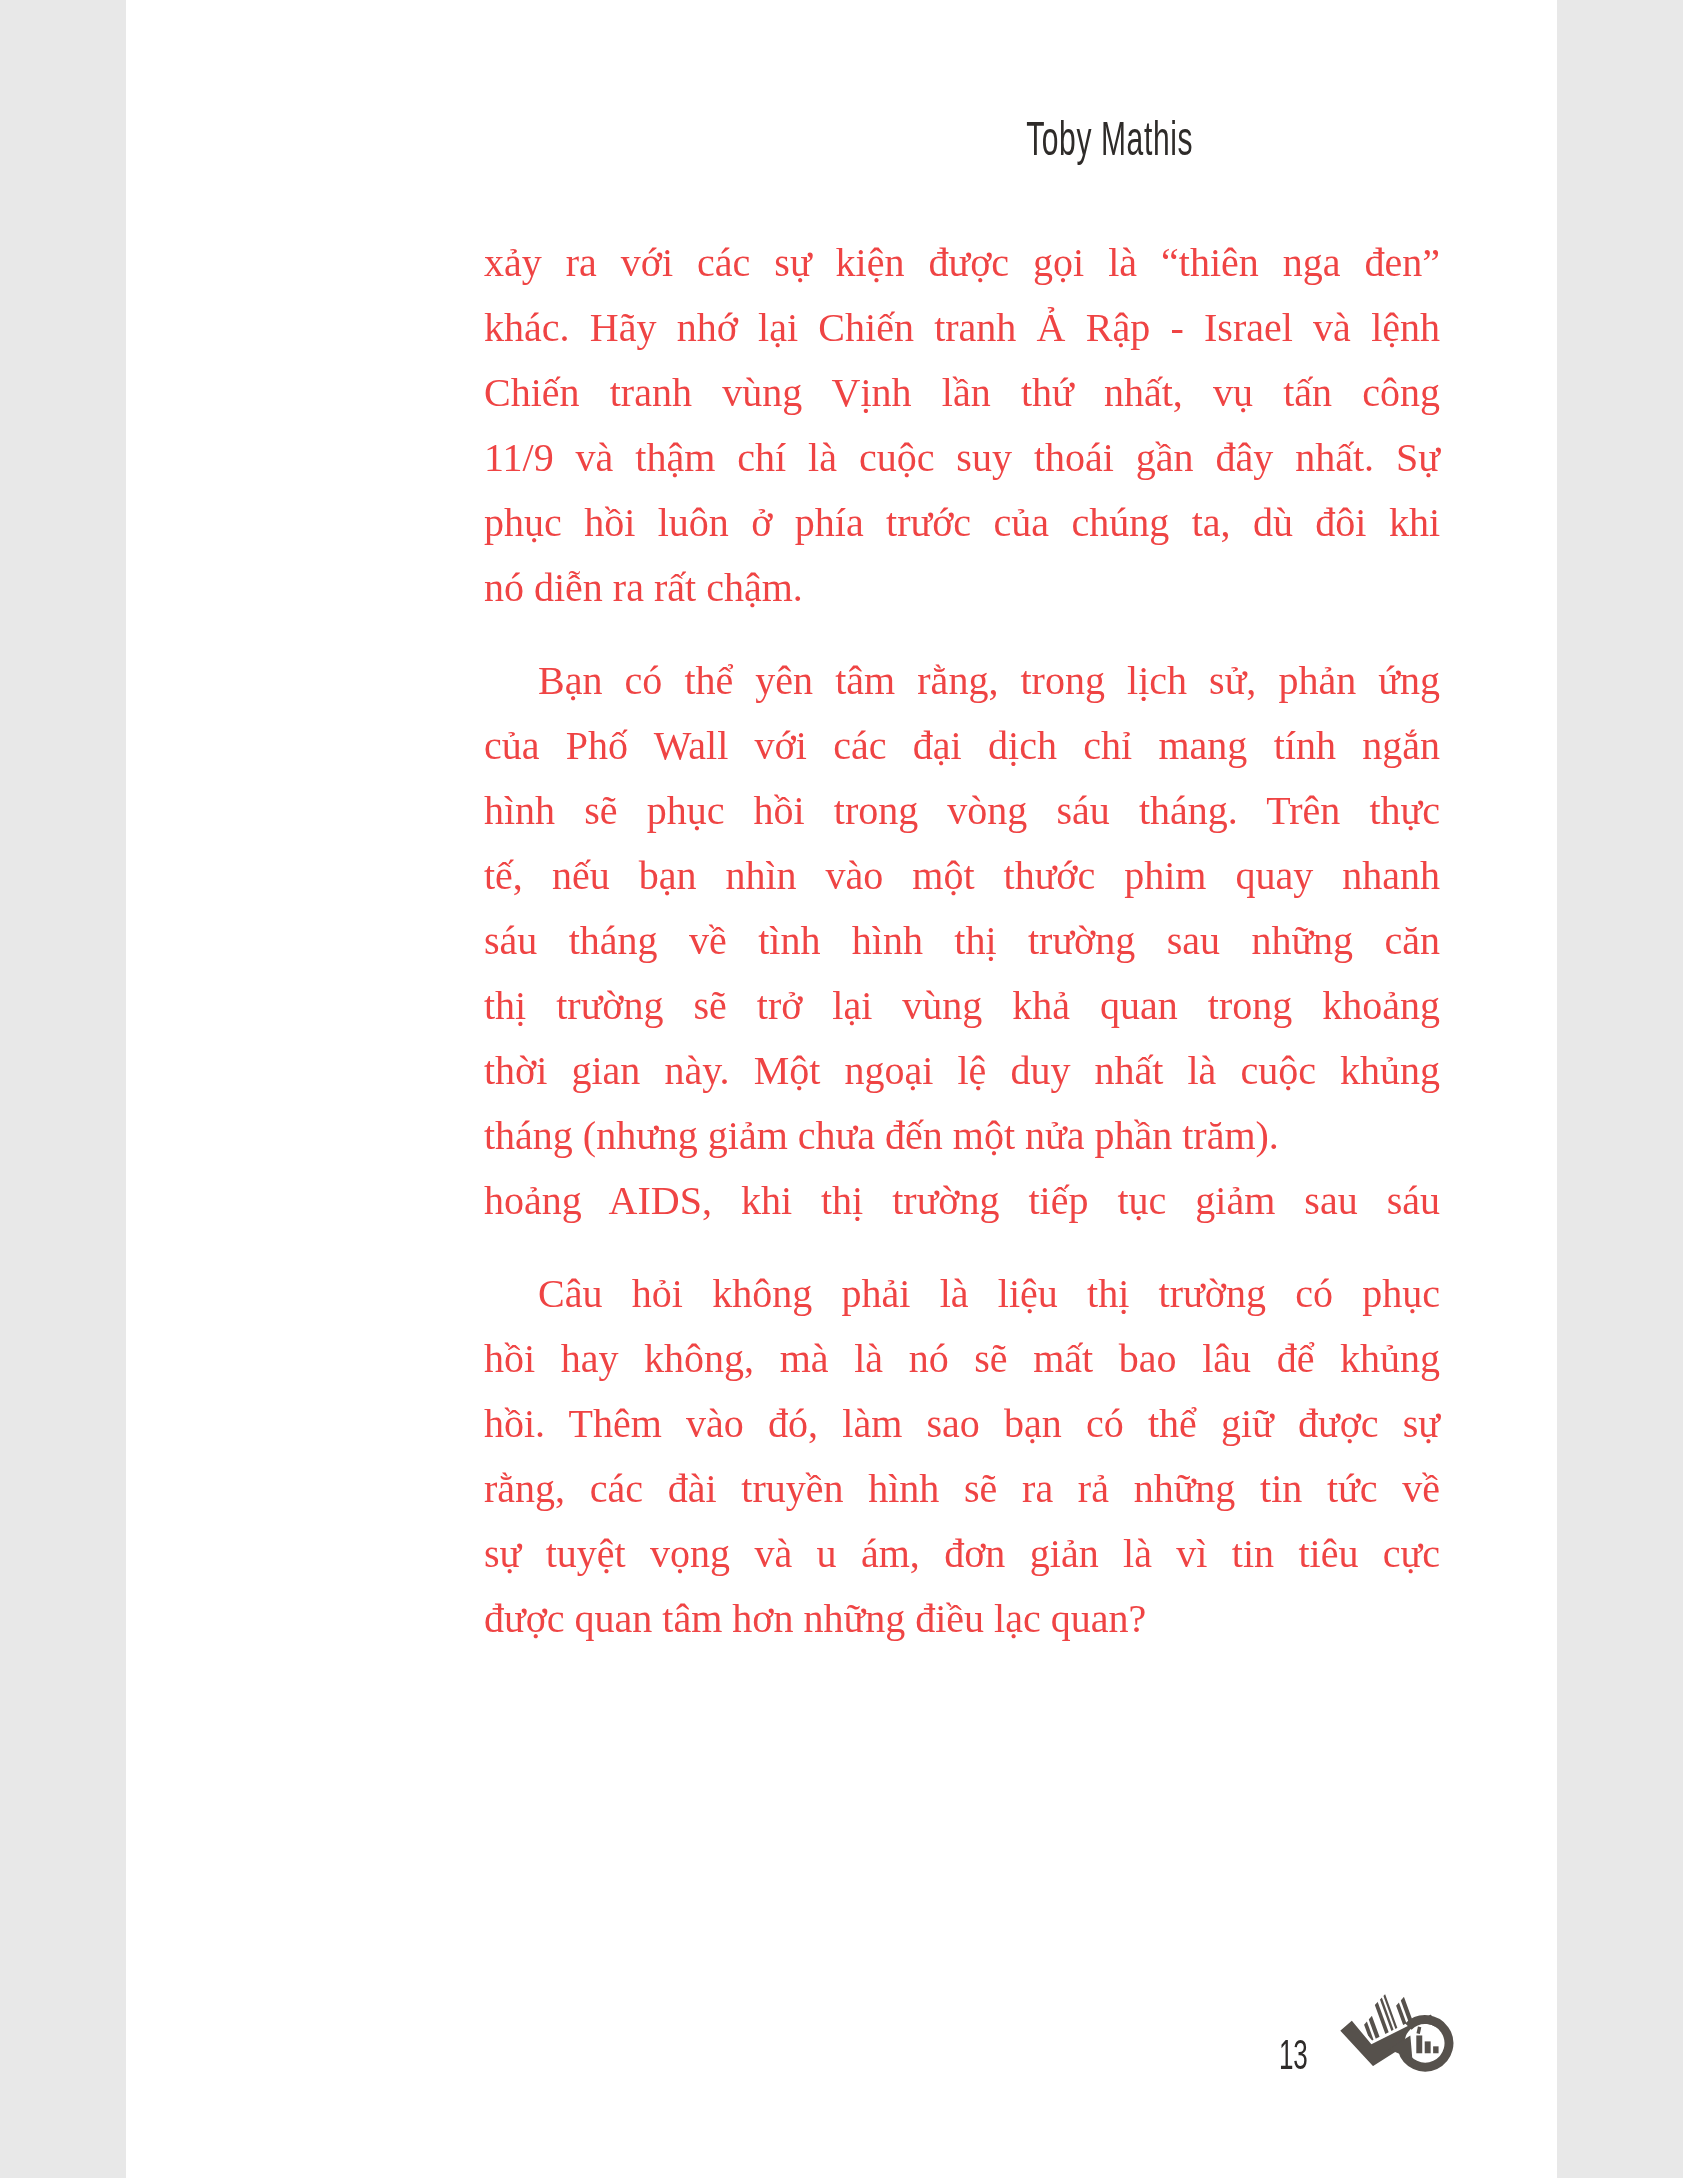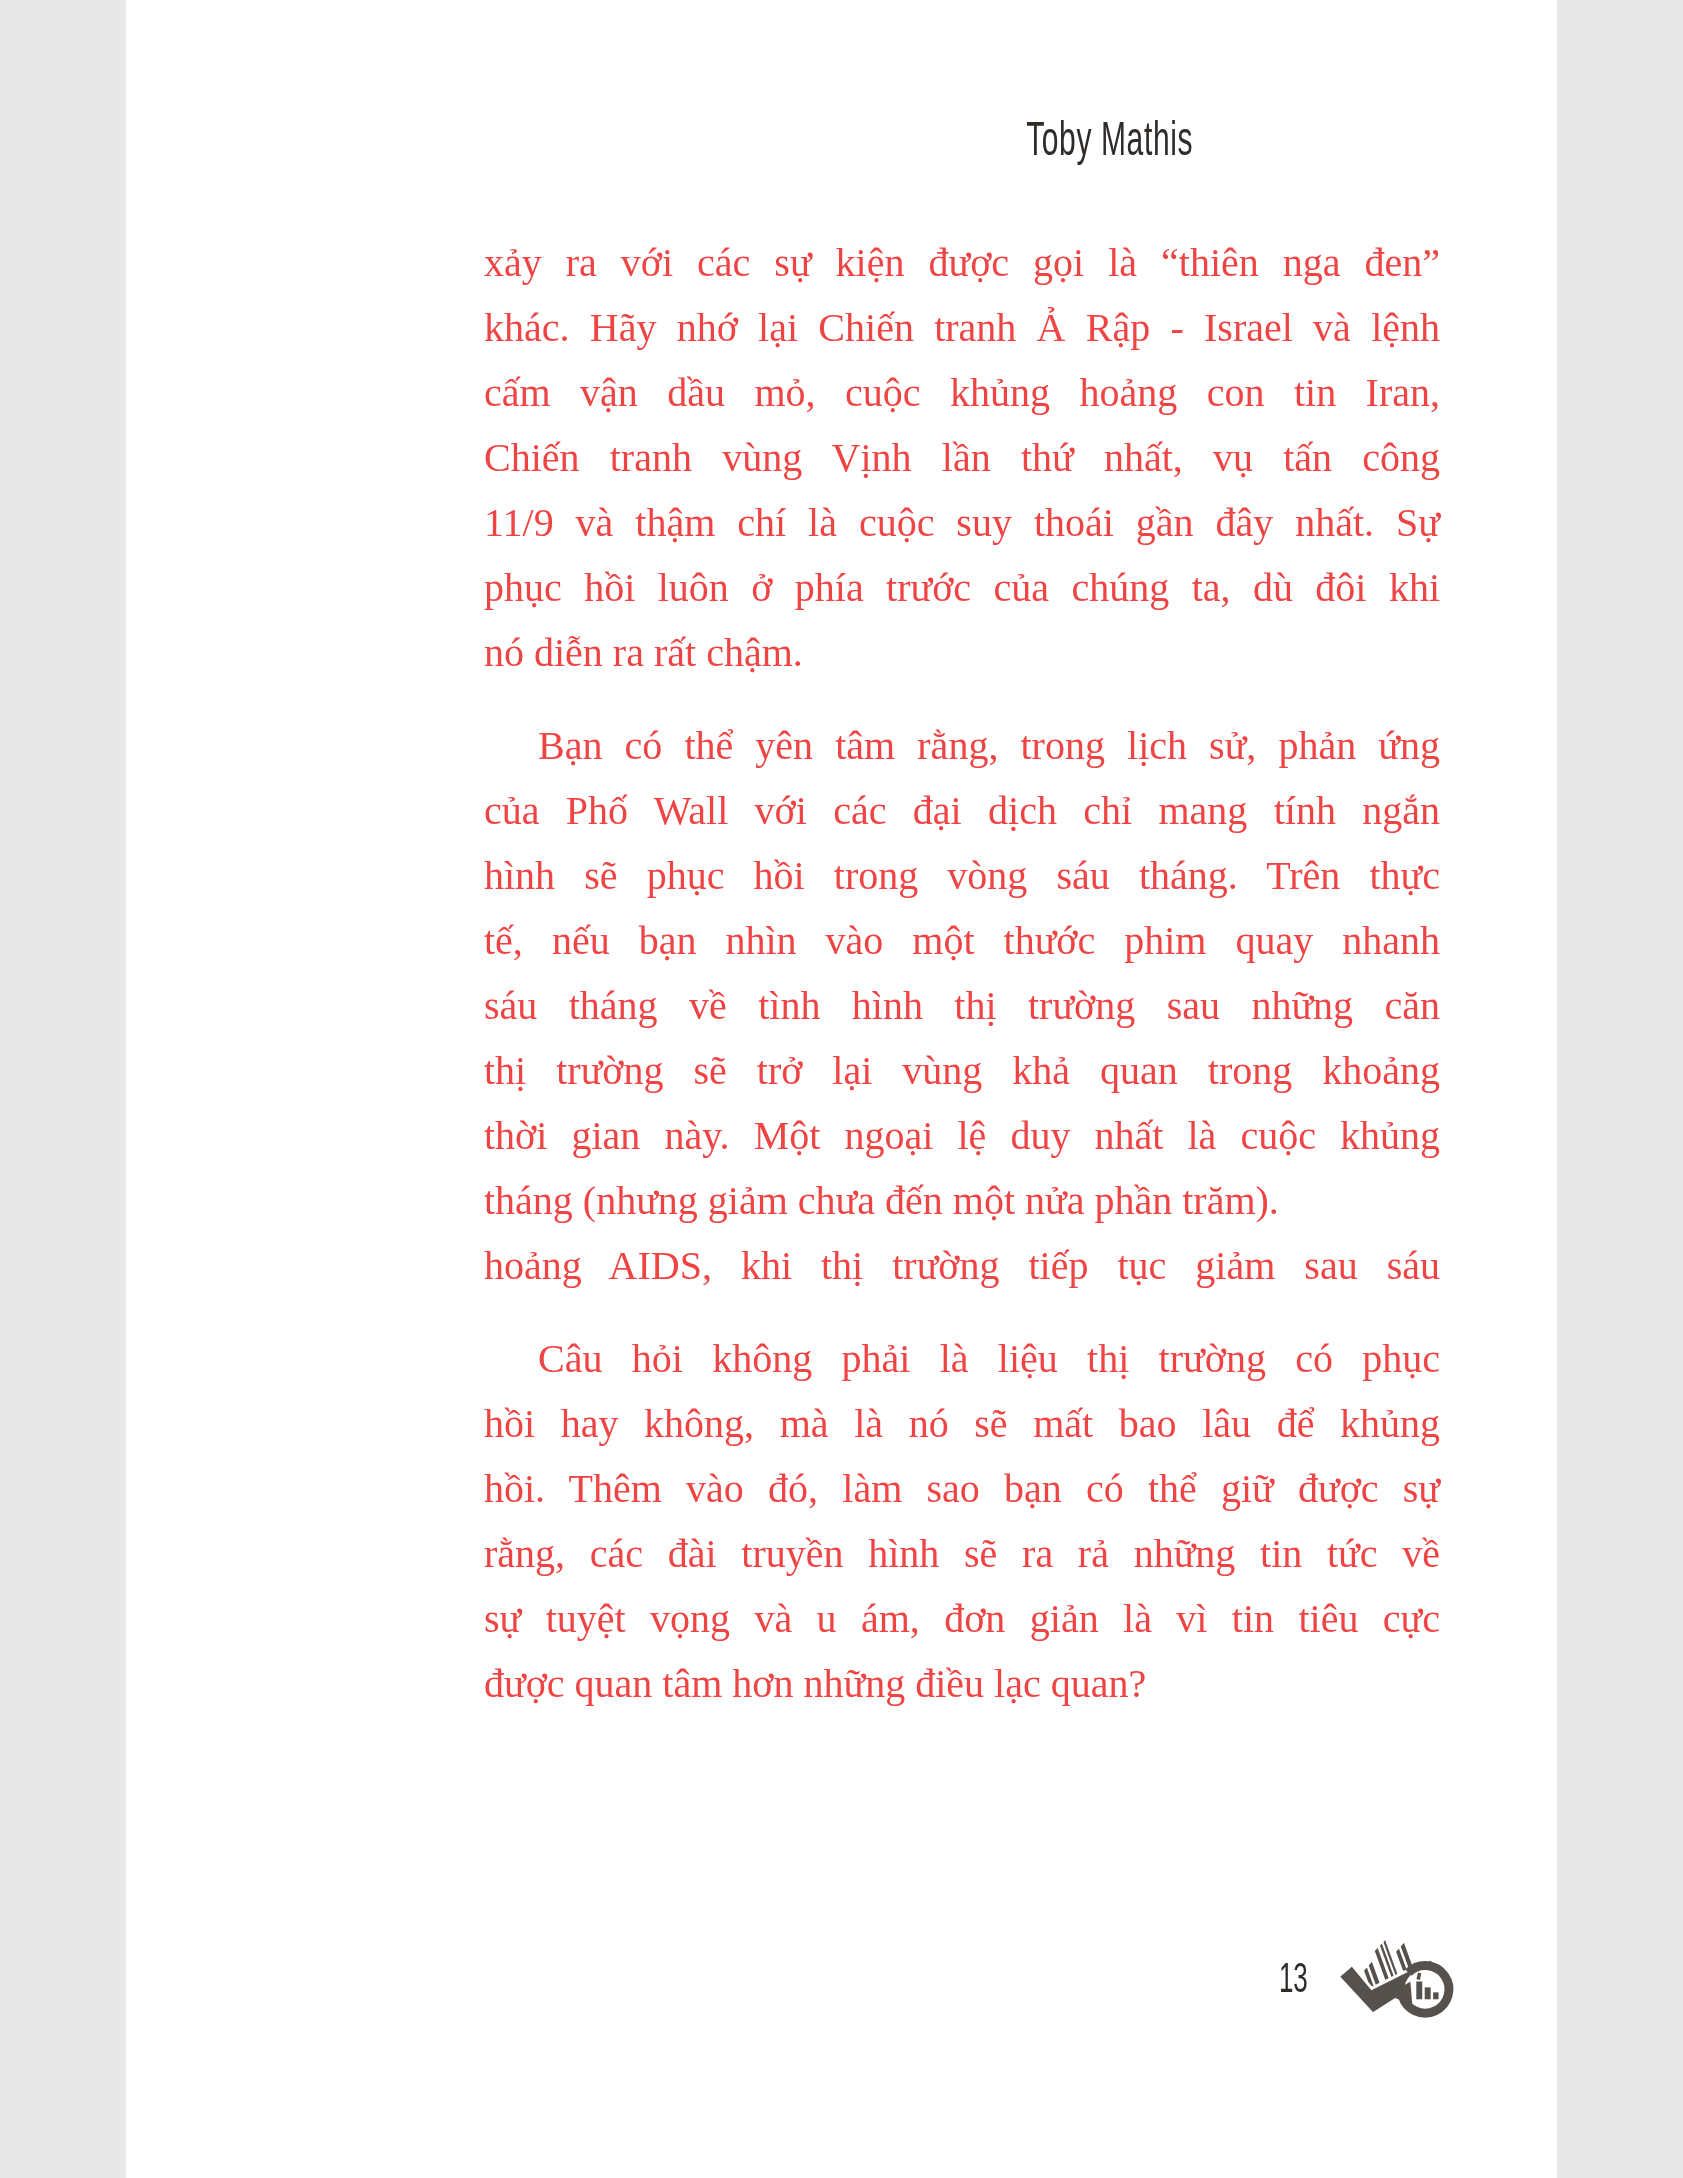--- a/index.html
+++ b/index.html
@@ -18,42 +18,41 @@
     position:absolute; left:358px; top:230px; width:956px;
     font-family:"Liberation Serif","DejaVu Serif",serif;
     font-size:40px; line-height:65px; color:#ef4444;
   }
   .para { margin:0; }
   .para + .para { margin-top:28px; }
   .line { text-align:justify; text-align-last:justify; white-space:normal; }
   .line.last { text-align-last:left; }
   .line.ind { text-indent:54px; }
   .footer {
-    position:absolute; left:1144px; top:1928px; height:99px;
-    display:flex; align-items:center;
+    position:absolute; left:1144px; top:1980px; height:99px;
+    display:flex; align-items:flex-end;
   }
   .page-num {
     font-family:"Liberation Sans", sans-serif;
     font-size:42px; color:#2e2b29;
     transform:scaleX(0.62); transform-origin:50% 50%;
   }
   .logo { margin-left:16px; color:#56514c; display:block; }
 </style>
 </head>
 <body>
 
 <div class="page">
 
   <div class="running-head">Toby Mathis</div>
 
   <div class="body-text">
     <div class="para">
       <div class="line">xảy ra với các sự kiện được gọi là “thiên nga đen”</div>
       <div class="line">khác. Hãy nhớ lại Chiến tranh Ả Rập - Israel và lệnh</div>
-      <div class="line">cấm vận dầu mỏ, cuộc khủng hoảng con tin Iran,</div>
       <div class="line">Chiến tranh vùng Vịnh lần thứ nhất, vụ tấn công</div>
       <div class="line">11/9 và thậm chí là cuộc suy thoái gần đây nhất. Sự</div>
       <div class="line">phục hồi luôn ở phía trước của chúng ta, dù đôi khi</div>
       <div class="line last">nó diễn ra rất chậm.</div>
     </div>
 
     <div class="para">
       <div class="line ind">Bạn có thể yên tâm rằng, trong lịch sử, phản ứng</div>
       <div class="line">của Phố Wall với các đại dịch chỉ mang tính ngắn</div>
       <div class="line">hình sẽ phục hồi trong vòng sáu tháng. Trên thực</div>

